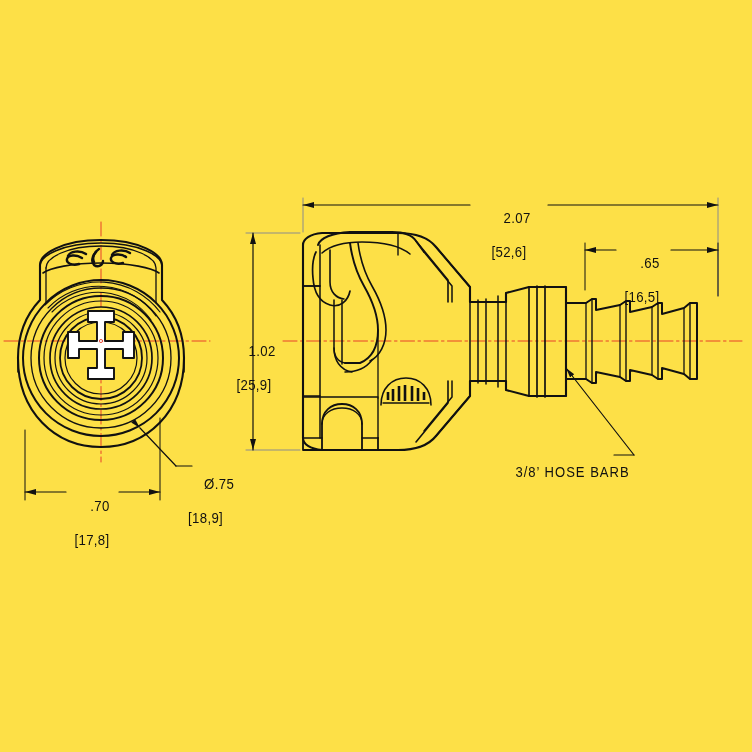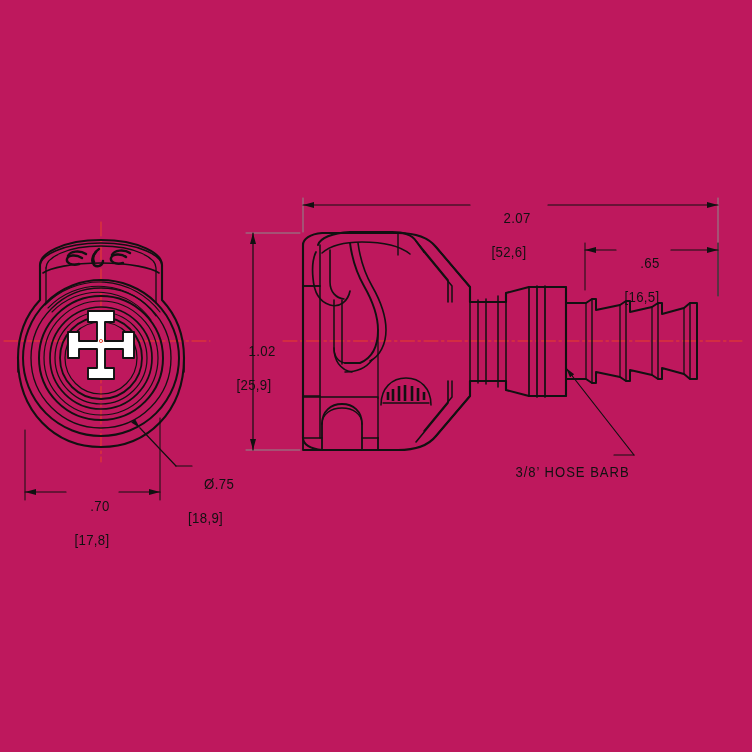--- a/index.html
+++ b/index.html
@@ -2,21 +2,21 @@
 <html><head>
 <meta charset="utf-8">
 <title>Technical Drawing</title>
 <style>
   html,body{margin:0;padding:0;background:#ffffff;}
   body{
     width:752px;height:752px;overflow:hidden;
     font-family:"Liberation Sans","DejaVu Sans",sans-serif;
     color:#1a1a1a;
   }
-  #sheet{position:relative;width:752px;height:752px;background:#be185d;}
+  #sheet{position:relative;width:752px;height:752px;background:#fde047;}
   #drawing{position:absolute;left:0;top:0;width:752px;height:752px;}
   .dimtext{
     position:absolute;
     font-family:"Liberation Sans","DejaVu Sans",sans-serif;
     font-size:15px;
     letter-spacing:0.4px;
     color:#111111;
     white-space:pre;
     line-height:17px;
     text-align:center;

